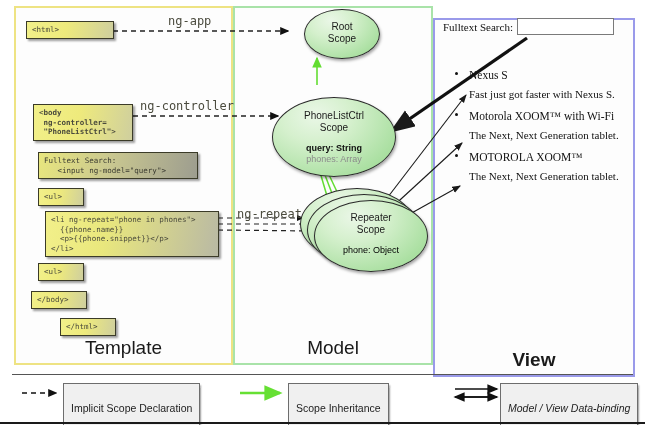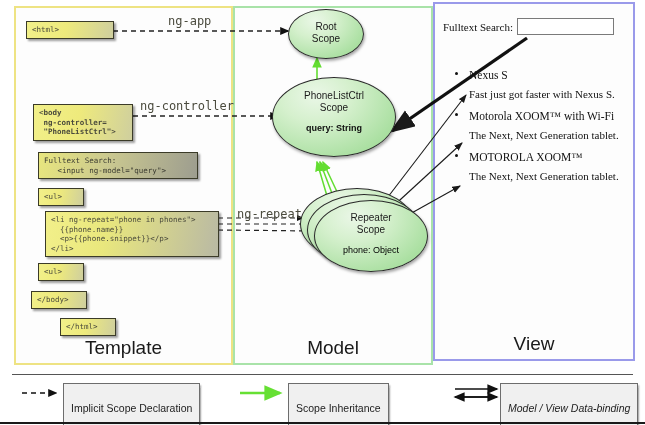--- a/index.html
+++ b/index.html
@@ -6,21 +6,21 @@
   body{
     width:645px;height:425px;position:relative;overflow:hidden;
     font-family:"Liberation Sans", sans-serif;
   }
   .stage{position:absolute;left:0;top:0;width:645px;height:425px;}
 
   
   .panel{position:absolute;background:#fdfdfd;border:2px solid #ccc;}
   #panel-template{left:14px;top:6px;width:215px;height:355px;border-color:#eee383;}
   #panel-model{left:233px;top:6px;width:196px;height:355px;border-color:#a9e3a9;}
-  #panel-view{left:433px;top:2px;width:198px;height:355px;border-color:#9a9aea;}
+  #panel-view{left:433px;top:18px;width:198px;height:355px;border-color:#9a9aea;font-weight:bold;}
   .panel-label{
     position:absolute;bottom:4px;left:0;width:100%;text-align:center;
     font-size:19px;color:#1a1a1a;
   }
 
   
   .codebox{
     position:absolute;
     border:1px solid #3b3b28;
     font-family:"DejaVu Sans Mono", monospace;
@@ -173,33 +173,34 @@
   {{phone.name}}
   &lt;p&gt;{{phone.snippet}}&lt;/p&gt;
 &lt;/li&gt;</div>
 
   <div class="codebox" style="left:38px;top:263px;width:34px;">&lt;ul&gt;</div>
 
   <div class="codebox" style="left:31px;top:291px;width:44px;">&lt;/body&gt;</div>
 
   <div class="codebox" style="left:24px;top:318px;width:44px;margin-left:36px;">&lt;/html&gt;</div>
 
-  <div class="ellipse" style="left:288px;top:9px;width:74px;height:48px;">
+  <div class="ellipse" style="left:304px;top:9px;width:74px;height:48px;">
     <div style="padding-top:11px;">
       <div class="t1">Root</div>
       <div class="t1">Scope</div>
     </div>
   </div>
 
-  <div class="ellipse" style="left:272px;top:77px;width:122px;height:78px;">
+  <div class="ellipse" style="left:272px;top:97px;width:122px;height:78px;">
     <div style="padding-top:12px;">
       <div class="t1">PhoneListCtrl</div>
       <div class="t1">Scope</div>
       <div class="t2" style="margin-top:9px;">
         <div class="k">query: String</div>
+        <div class="g">phones: Array</div>
       </div>
     </div>
   </div>
 
   <div class="ellipse" style="left:300px;top:188px;width:112px;height:70px;z-index:3;"></div>
   <div class="ellipse" style="left:307px;top:194px;width:112px;height:70px;z-index:4;"></div>
   <div class="ellipse" style="left:314px;top:200px;width:112px;height:70px;z-index:5;">
     <div style="padding-top:11px;">
       <div class="t1">Repeater</div>
       <div class="t1">Scope</div>

